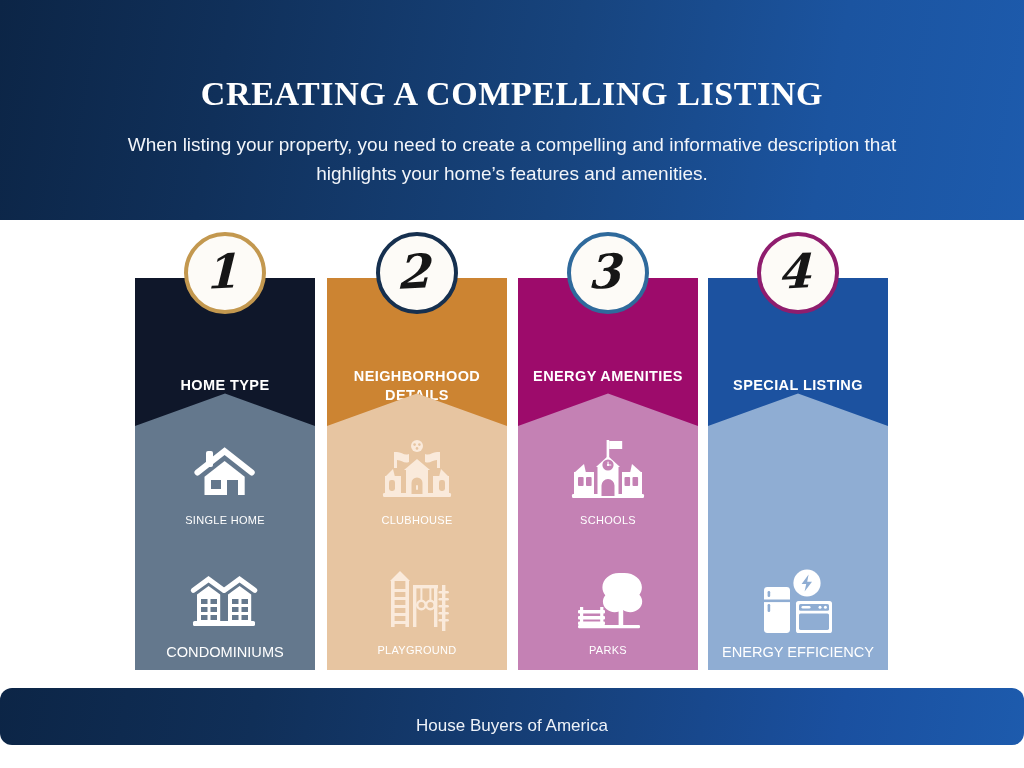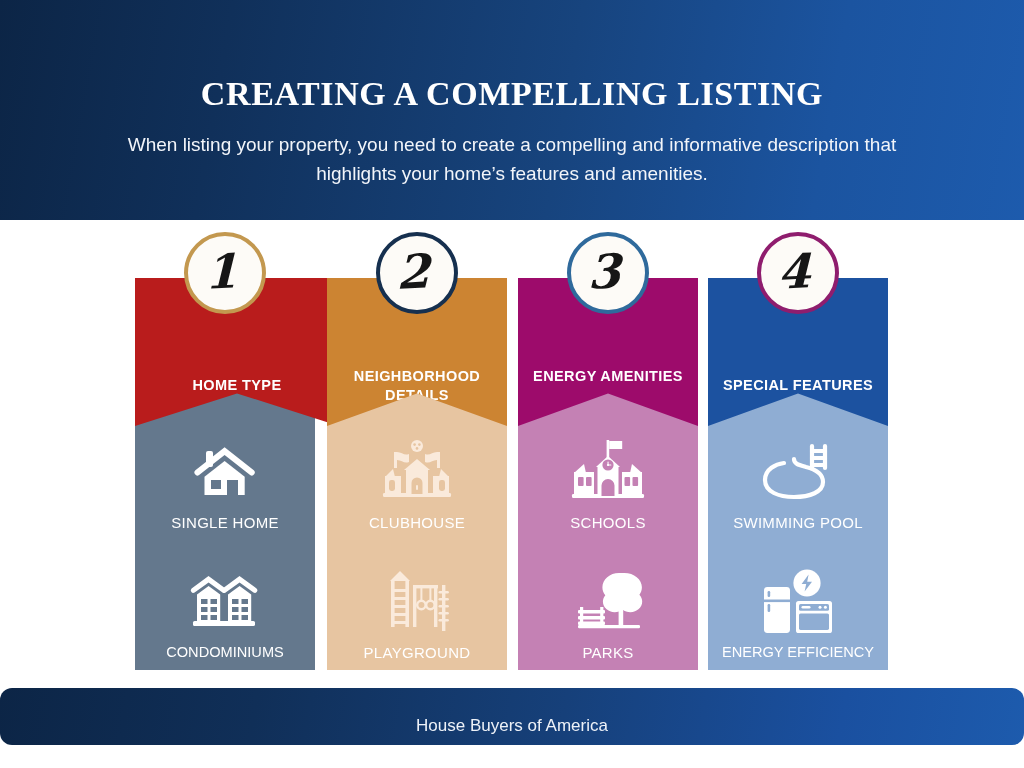--- a/index.html
+++ b/index.html
@@ -157,21 +157,21 @@
   .item-icon {
     height: 72px;
     display: flex;
     align-items: center;
     justify-content: center;
   }
   .item-icon svg { display: block; }
   .item-label {
     margin-top: 6px;
     color: #ffffff;
-    font-size: 15px;
+    font-size: 11px;
     font-weight: 400;
     letter-spacing: 0.3px;
     font-family: "Liberation Sans", sans-serif;
     white-space: nowrap;
   }
   .item-label.wide { letter-spacing: 0px; font-size: 14.6px; }
 
   
   .footer {
     position: absolute;
@@ -201,21 +201,21 @@
 
   <div class="header">
     <div class="header-title">CREATING A COMPELLING LISTING</div>
     <div class="header-sub">When listing your property, you need to create a compelling and informative description that highlights your home’s features and amenities.</div>
   </div>
 
   <div class="columns">
 
     <div class="col col-0">
       <div class="col-body" style="background: rgb(100, 120, 141);">
-        <div class="col-head" style="background: #b91c1c; padding-left: 24px;">
+        <div class="col-head" style="background: #0f172a;">
           <div class="col-head-label">HOME TYPE</div>
         </div>
         <div class="items">
           <div class="item item-0">
             <div class="item-icon">
               <svg width="64" height="58" viewBox="0 0 64 58" aria-hidden="true">
                 <g fill="#ffffff">
                   <rect x="13" y="8" width="7" height="16" rx="2"></rect>
                   <path d="M31.6 4.2 2.4 27.3a3 3 0 0 0 3.7 4.7L31.6 12l25.5 20a3 3 0 0 0 3.7-4.7z"></path>
                   <path d="M31.6 18 11.5 33.8V52h40.2V33.8z"></path>
@@ -393,38 +393,23 @@
         </div>
       </div>
       <div class="badge" style="border-color: rgb(47, 106, 156);">
         <span class="badge-num">3</span>
       </div>
     </div>
 
     <div class="col col-3">
       <div class="col-body" style="background: rgb(143, 173, 211);">
         <div class="col-head" style="background: rgb(28, 82, 160);">
-          <div class="col-head-label">SPECIAL FEATURES</div>
+          <div class="col-head-label">SPECIAL LISTING</div>
         </div>
         <div class="items">
-          <div class="item item-0">
-            <div class="item-icon">
-              <svg width="82" height="62" viewBox="0 0 82 62" aria-hidden="true">
-                <g fill="none" stroke="#ffffff" stroke-width="4.2" stroke-linecap="round" stroke-linejoin="round">
-                  <path d="M27 22c-8 1-19 6-19 17 0 12 14 17 29 17 16 0 29-5 29-15 0-9-9-13-17-15-7-2-12-3-12-8"></path>
-                  <path d="M55 5v22"></path>
-                  <path d="M68 5v22"></path>
-                  <path d="M55 10h13"></path>
-                  <path d="M55 17h13"></path>
-                  <path d="M55 24h13"></path>
-                </g>
-              </svg>
-            </div>
-            <div class="item-label">SWIMMING POOL</div>
-          </div>
           <div class="item item-1">
             <div class="item-icon">
               <svg width="80" height="66" viewBox="0 0 80 66" aria-hidden="true">
                 <g fill="#ffffff">
                   <rect x="6" y="18" width="26" height="46" rx="3.4"></rect>
                   <circle cx="49" cy="14" r="13.6"></circle>
                   <rect x="38" y="32" width="36" height="32" rx="2.6"></rect>
                 </g>
                 <g fill="#8fadd3">
                   <rect x="6" y="30.5" width="26" height="2.6"></rect>

